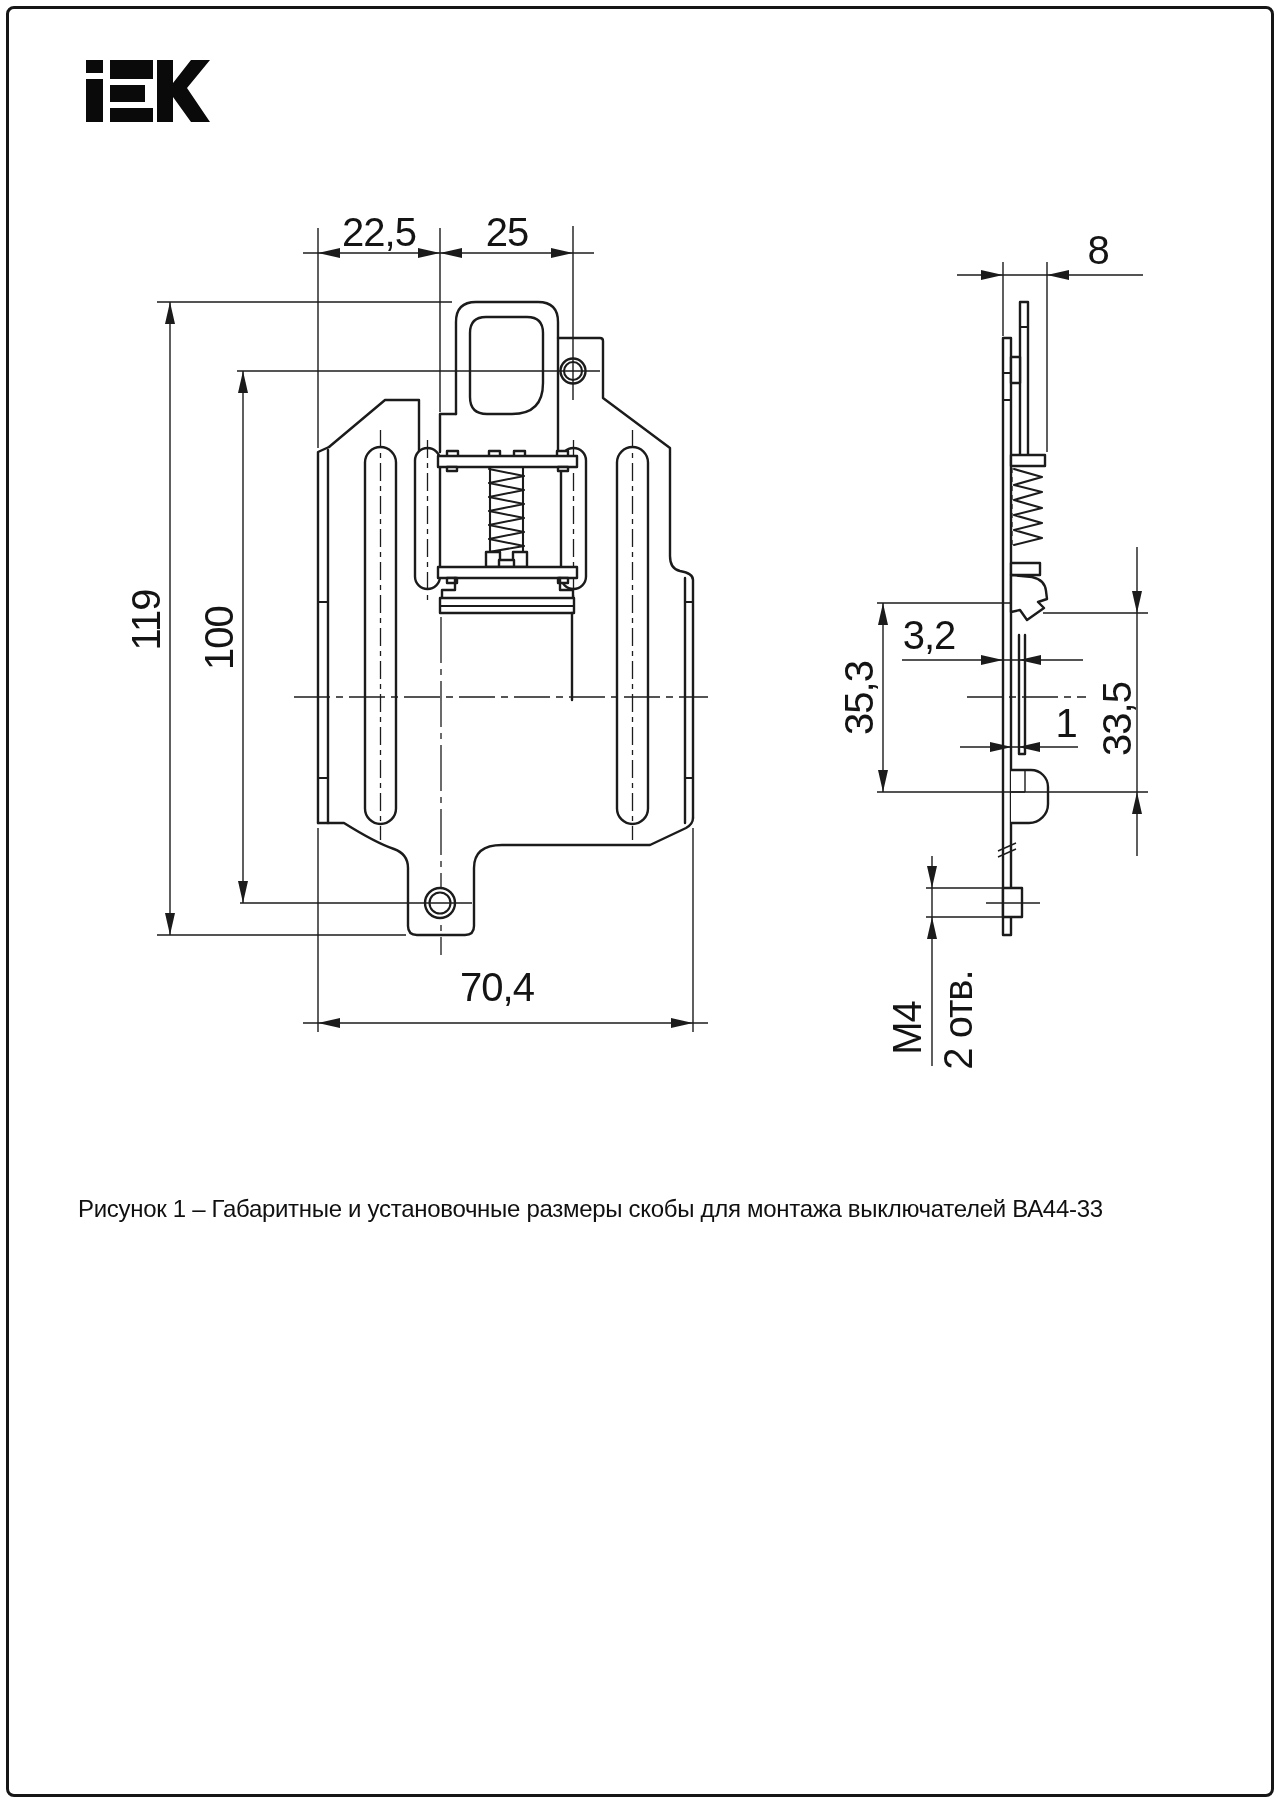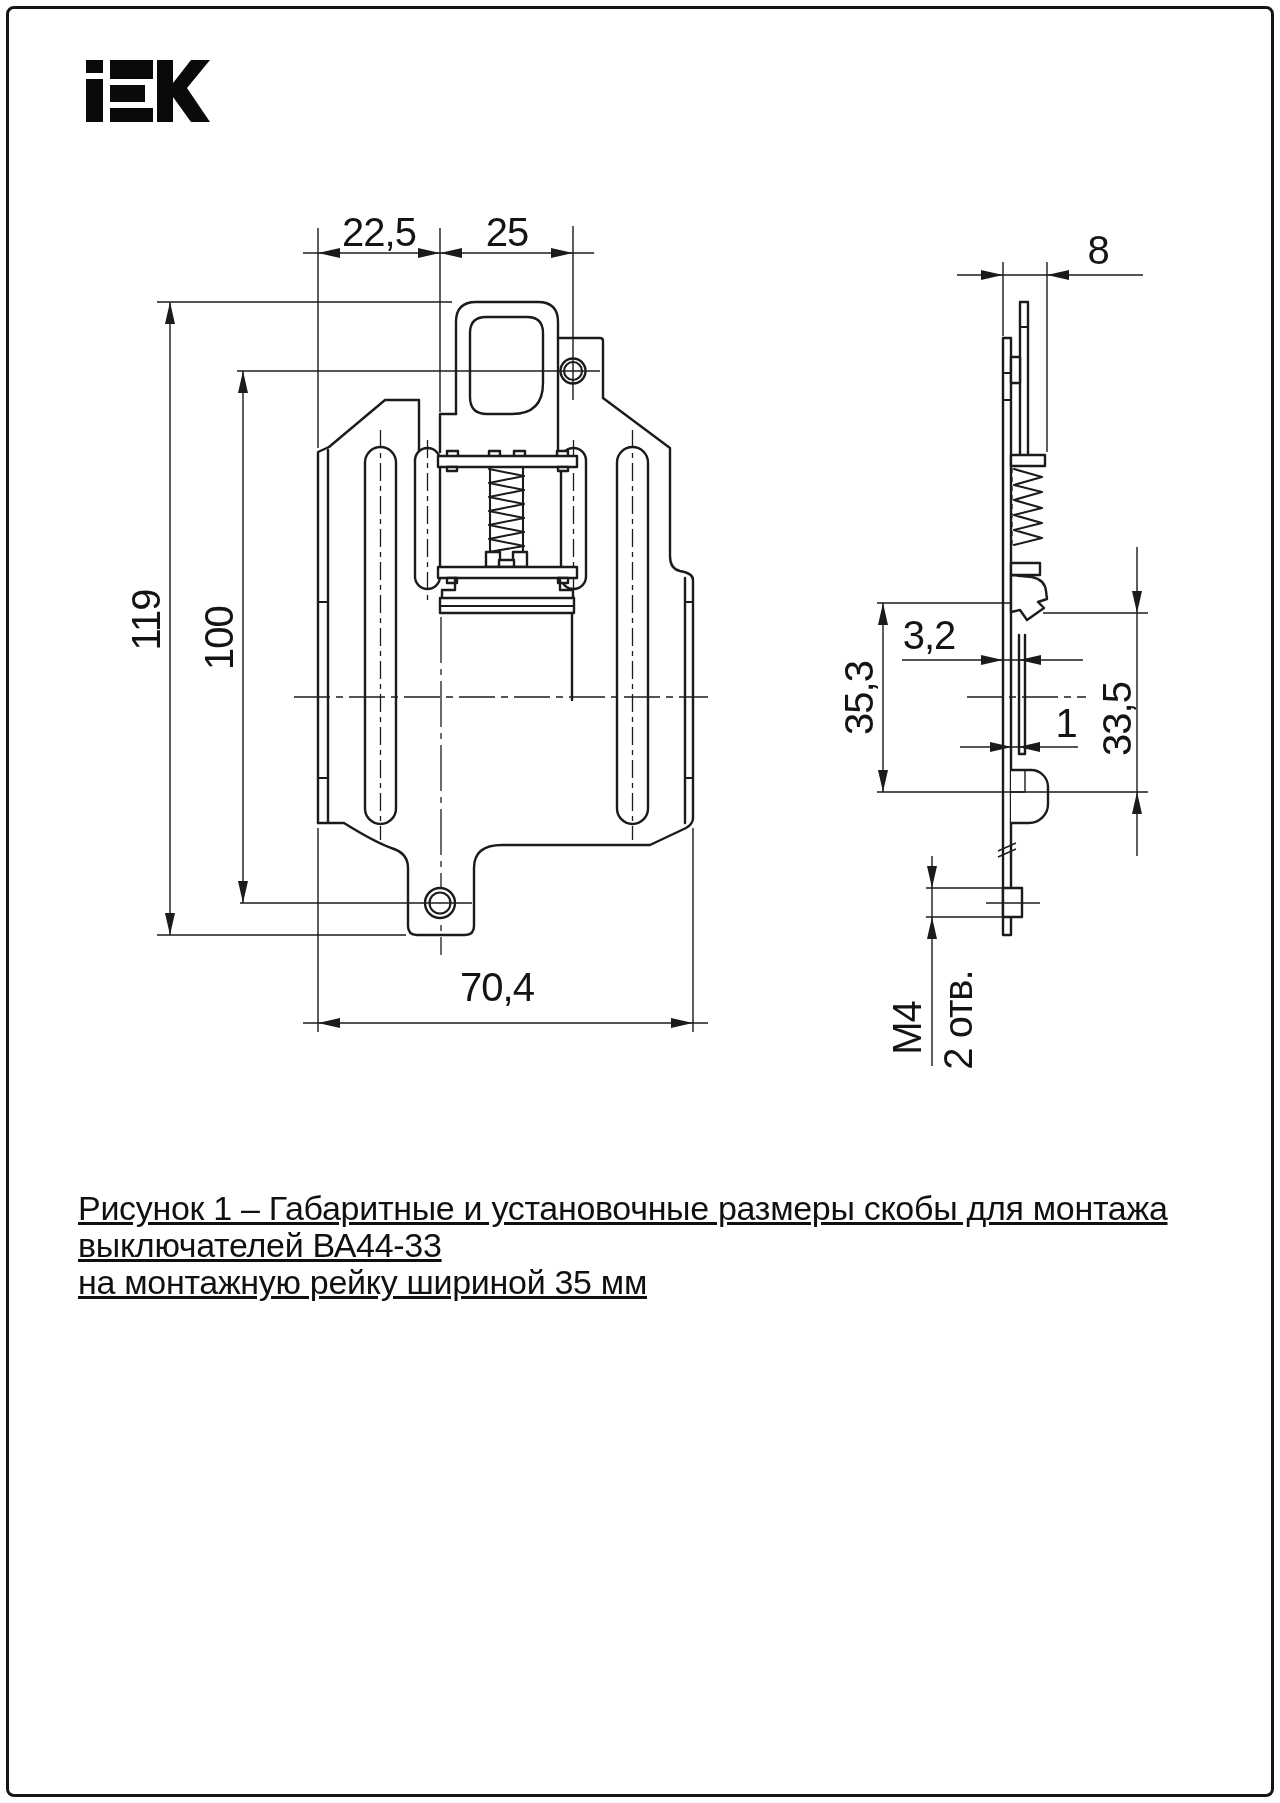--- a/index.html
+++ b/index.html
@@ -8,21 +8,21 @@
     font-family:"Liberation Sans",sans-serif;overflow:hidden;
   }
   .frame{
     position:absolute;left:6px;top:6px;right:6px;bottom:6px;
     border:3px solid #161616;border-radius:8px;pointer-events:none;
   }
   .logo{position:absolute;left:86px;top:60px;}
   .drawing{position:absolute;left:0;top:0;}
   .caption{
     position:absolute;left:78px;top:1190px;width:1150px;
-    font-size:34px;line-height:37px;color:#101010;letter-spacing:-0.3px;text-decoration:underline;
+    font-size:24px;line-height:37px;color:#101010;letter-spacing:-0.3px;
   }
   
   .ol{fill:none;stroke:#1b1b1b;stroke-width:2.4;stroke-linejoin:round;stroke-linecap:round;}
   .olf{fill:#ffffff;stroke:#1b1b1b;stroke-width:2.4;stroke-linejoin:round;}
   .ol2{fill:none;stroke:#1b1b1b;stroke-width:2.1;stroke-linejoin:round;stroke-linecap:round;}
   .thin{fill:none;stroke:#1c1c1c;stroke-width:1.4;}
   .cl{fill:none;stroke:#1c1c1c;stroke-width:1.3;stroke-dasharray:36 6 7 6;}
   .cls{fill:none;stroke:#1c1c1c;stroke-width:1.3;stroke-dasharray:18 5 5 5;}
   .cll{fill:none;stroke:#1c1c1c;stroke-width:1.3;stroke-dasharray:46 6 6 6;}
   .hid{fill:none;stroke:#1c1c1c;stroke-width:1.2;stroke-dasharray:5 4;}
@@ -198,14 +198,13 @@
       <text class="dim" x="1066" y="737" text-anchor="middle">1</text>
       <text class="dim" transform="translate(1131,719) rotate(-90)" text-anchor="middle">33,5</text>
       <text class="dim" transform="translate(921,1028) rotate(-90)" text-anchor="middle">М4</text>
       <text class="dim" transform="translate(972,1020) rotate(-90)" text-anchor="middle">2 отв.</text>
     </g>
   </g>
 </svg>
 
 <div class="caption">
   <div>Рисунок 1  –  Габаритные и установочные размеры скобы для монтажа выключателей ВА44-33</div>
-  <div>на монтажную рейку шириной 35 мм</div>
 </div>
 
 </body></html>

